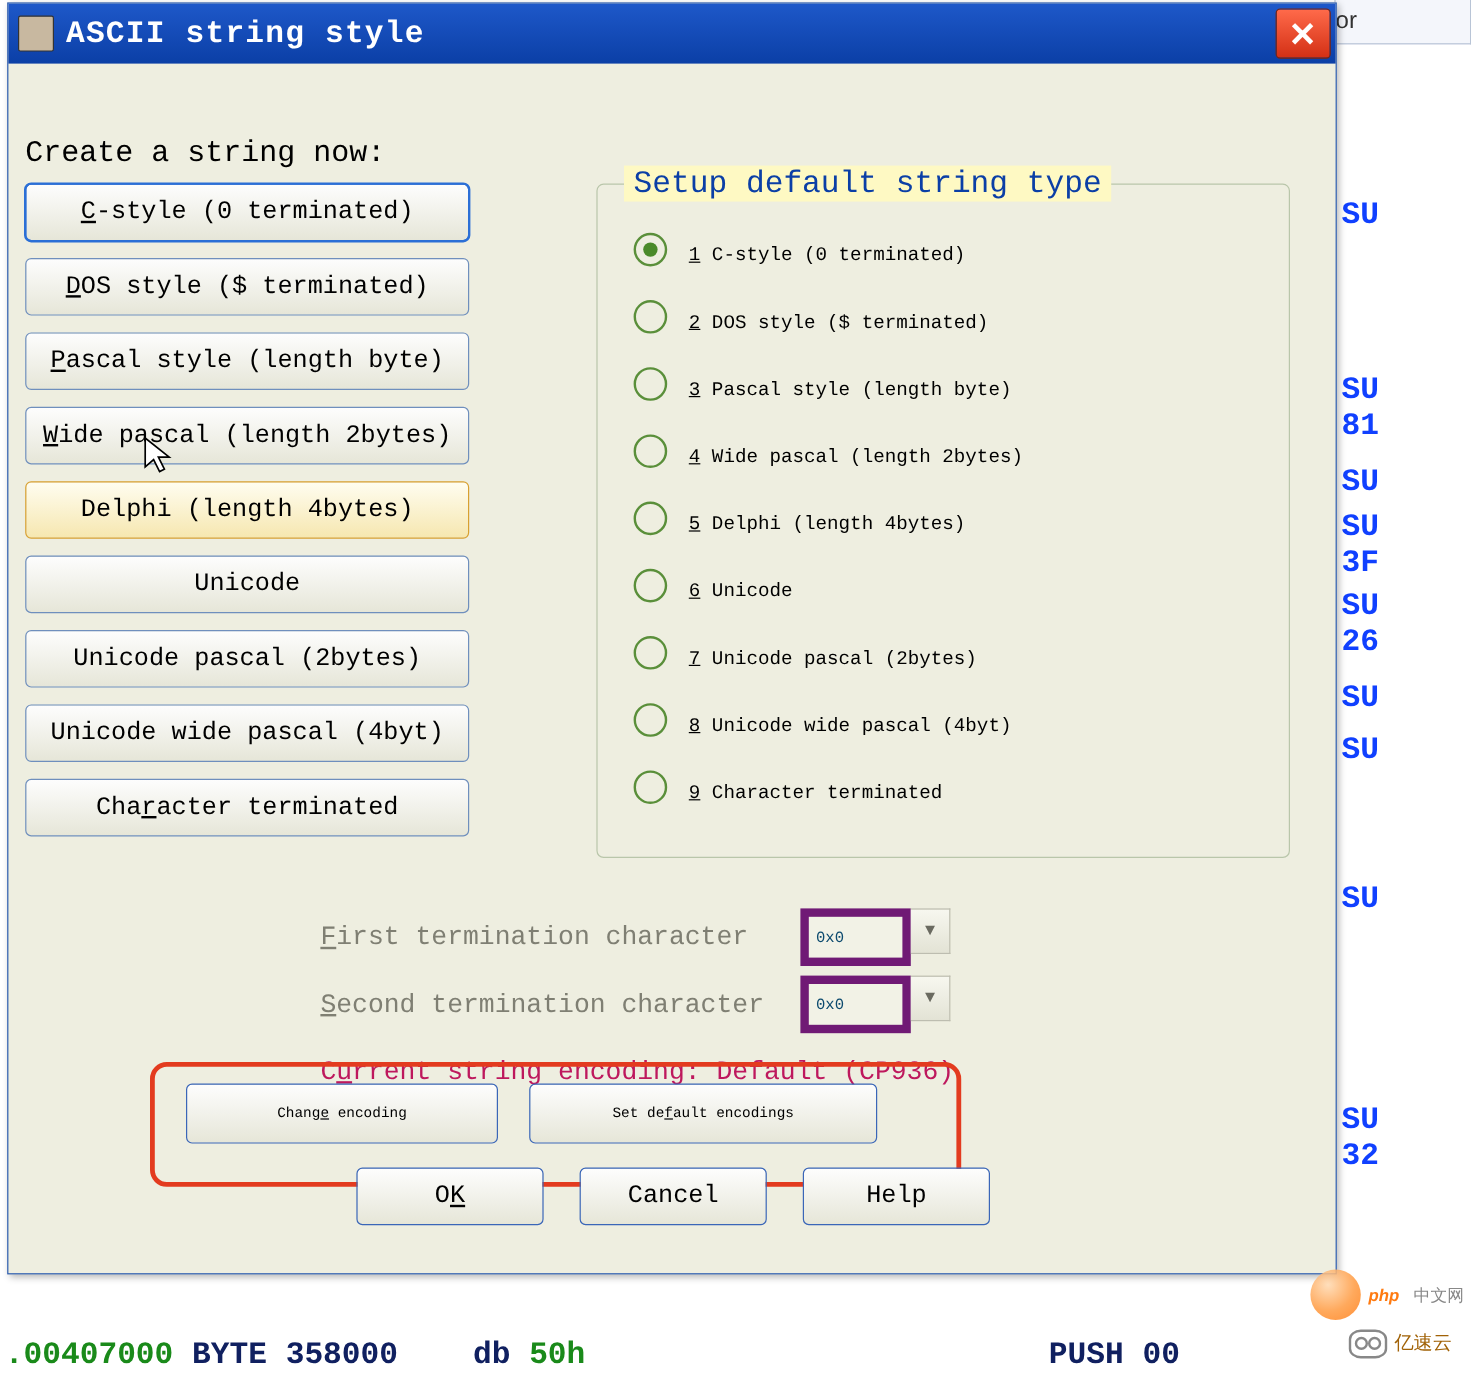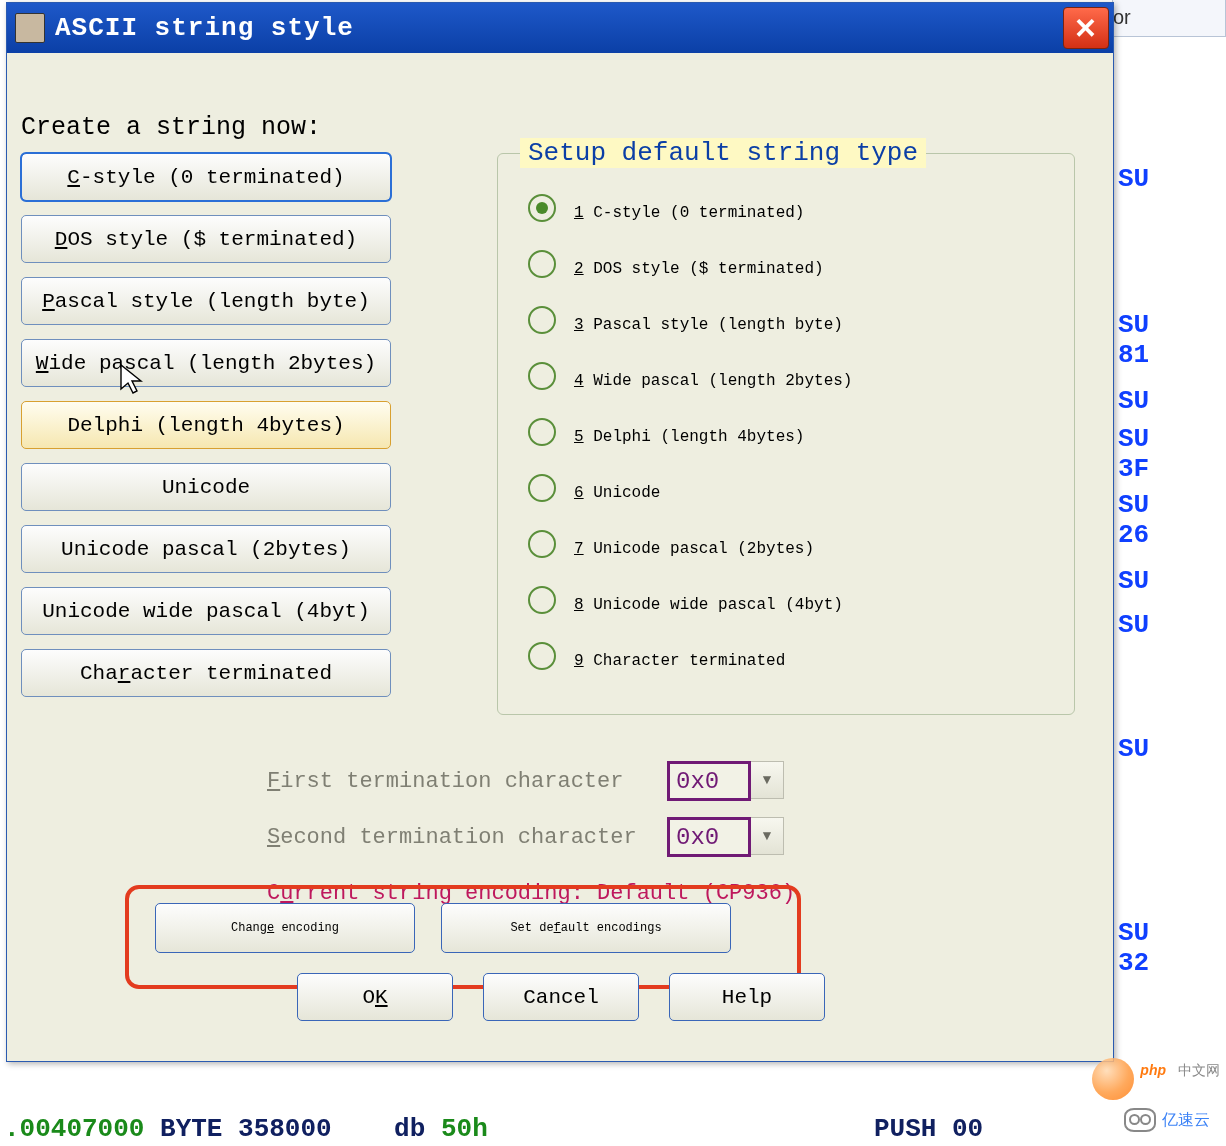--- a/index.html
+++ b/index.html
@@ -23,37 +23,37 @@
   .group-title{position:absolute;left:22px;top:-16px;background:#fef9c3;padding:0 8px;color:#0b3fa6;font-size:26px}
   .radios{position:absolute;left:30px;top:40px;display:flex;flex-direction:column;gap:28px}
   .radio-row{display:flex;align-items:flex-end;gap:18px;font-size:16px;cursor:pointer}
   .radio{width:24px;height:24px;border:2px solid #5a8f3a;border-radius:50%;display:inline-flex;align-items:center;justify-content:center;flex:0 0 auto}
   .radio.selected::after{content:"";width:12px;height:12px;background:#4a8a2a;border-radius:50%}
 
   .term-area{position:absolute;left:260px;top:700px;font-size:22px;color:#7f7f73}
   .term-row{display:flex;align-items:center;height:56px}
   .term-row .lbl{width:400px}
   .combo{display:flex}
-  .combo input{width:66px;height:34px;border:3px solid #701a75;background:#f2f2e6;color:#701a75;font-family:inherit;font-size:24px;padding:0 6px}
+  .combo input{width:66px;height:34px;border:7px solid #701a75;background:#f2f2e6;color:#0c4a6e;font-family:inherit;font-size:13px;padding:0 6px}
   .combo .dd{width:32px;height:36px;border:1px solid #bdbdb0;border-left:none;background:linear-gradient(#f7f7ef,#e3e3d5);display:flex;align-items:center;justify-content:center;color:#6a6a60;font-size:14px}
   .enc-row{color:#be185d}
 
   .highlight-box{position:absolute;left:118px;top:832px;width:668px;height:96px;border:4px solid #e33b1f;border-radius:14px;pointer-events:none}
   .enc-buttons{position:absolute;left:148px;top:850px;display:flex;gap:26px}
   .enc-buttons .xpbtn{width:260px;height:50px;font-size:12px;border-color:#3a66b8}
   .enc-buttons .xpbtn.wide{width:290px}
 
   .bottom-buttons{position:absolute;left:290px;top:920px;display:flex;gap:30px}
   .bottom-buttons .xpbtn{width:156px;height:48px;border-color:#3a66b8}
 
   .cursor{position:absolute;left:112px;top:310px;pointer-events:none}
-  .watermark{position:absolute;right:6px;bottom:46px;display:flex;gap:6px;pointer-events:none}
+  .watermark{position:absolute;right:6px;bottom:46px;display:flex;align-items:center;gap:6px;pointer-events:none}
   .watermark .bubble{width:42px;height:42px;border-radius:50%;background:radial-gradient(circle at 35% 30%,#ffd9b0,#ff9a40 55%,#ff7a10);opacity:.85}
   .watermark .txt{font:14px/1 Arial;color:#888}
-  .ysy{position:absolute;right:16px;bottom:14px;display:flex;align-items:center;gap:6px;font:16px/1 "Microsoft YaHei",Arial;color:#3b82f6}
+  .ysy{position:absolute;right:16px;bottom:14px;display:flex;align-items:center;gap:6px;font:16px/1 "Microsoft YaHei",Arial;color:#a16207}
   .ysy .logo{width:28px;height:20px;border:2px solid #888;border-radius:10px/8px;position:relative}
   .ysy .logo::before,.ysy .logo::after{content:"";position:absolute;width:7px;height:7px;border:2px solid #888;border-radius:50%;top:4px}
   .ysy .logo::before{left:3px}.ysy .logo::after{right:3px}
 
   .bottom-code{position:absolute;left:4px;bottom:2px;font-family:"Courier New",monospace;font-weight:bold;font-size:26px;white-space:pre}
   .bottom-code .grn{color:#1a8a1a}.bottom-code .nav{color:#102060}
 </style>
 </head>
 <body>
 

